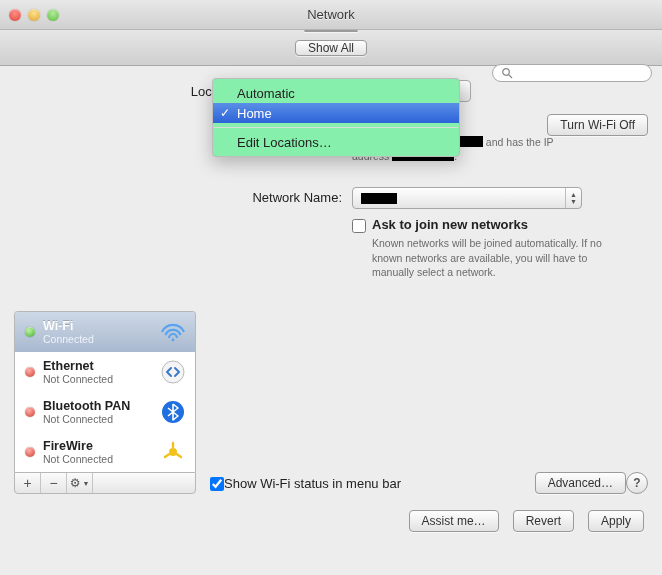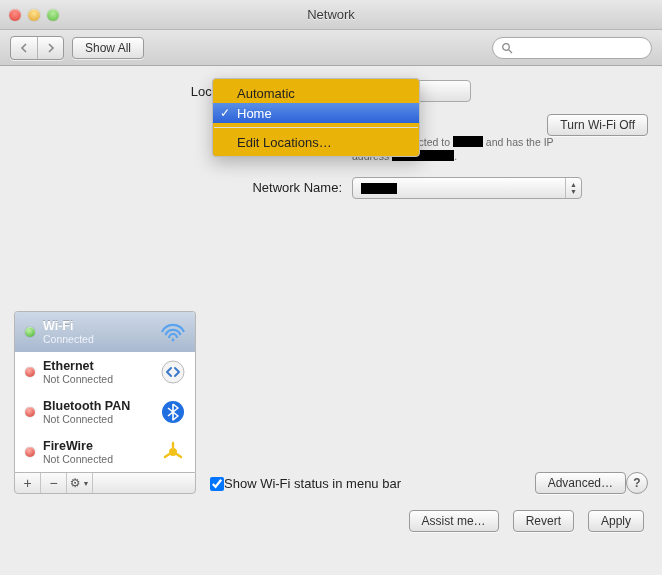--- a/index.html
+++ b/index.html
@@ -36,21 +36,21 @@
     position: absolute; left: 0; right: 0; text-align: center;
     font-size: 13px; color: #3a3a3a;
     text-shadow: 0 1px 0 rgba(255,255,255,.7);
     pointer-events: none;
   }
   .toolbar {
     height: 36px;
     background: linear-gradient(#e6e6e6, #cfcfcf);
     border-bottom: 1px solid #a9a9a9;
     display: flex; align-items: center;
-    padding: 0 10px; gap: 8px;
+    padding: 0 10px; gap: 8px; flex-direction: column;
   }
   .seg {
     display: inline-flex;
     border: 1px solid #9a9a9a;
     border-radius: 4px;
     overflow: hidden;
     background: linear-gradient(#fdfdfd,#dfdfdf);
     box-shadow: 0 1px 0 rgba(255,255,255,.6);
   }
   .seg button {
@@ -241,22 +241,22 @@
   }
   .bottom-bar {
     display: flex; justify-content: flex-end;
     gap: 14px;
     padding: 16px 18px 16px 18px;
   }
   
   .menu {
     position: absolute;
     left: 212px; top: 12px;
-    width: 208px;
-    background: #eab308;
+    width: 248px;
+    background: #86efac;
     border: 1px solid #bcbcbc;
     border-radius: 4px;
     box-shadow: 0 6px 18px rgba(0,0,0,.25);
     z-index: 50;
     padding: 4px 0;
   }
   .menu-item {
     height: 20px;
     display: flex; align-items: center;
     padding: 0 14px 0 24px;
@@ -421,32 +421,41 @@
       <div class="row" style="margin-top:2px">
         <div class="lab">Status:</div>
         <div class="val">
           <span class="status-val">Connected</span>
           <div class="desc" style="margin-top:4px">
             <span>Wi-Fi is connected to </span><span class="redact" style="width:30px"></span><span> and has the IP address </span><span class="redact" style="width:62px"></span><span>.</span>
           </div>
         </div>
       </div>
 
-      <div class="row" style="margin-top:14px">
+      <div class="row" style="margin-top:24px">
         <div class="lab">Network Name:</div>
         <div class="val">
           <div class="popup">
             <span class="redact" style="width:36px"></span>
             <span class="arrows">▲<br>▼</span>
           </div>
         </div>
       </div>
 
       <div class="row" style="margin-top:6px">
         <div class="lab"></div>
+        <div class="val">
+          <div class="checkbox-row">
+            <input type="checkbox" style="">
+            <div>
+              <div class="cb-label">Ask to join new networks</div>
+              <div class="desc" style="margin-top:4px">Known networks will be joined automatically. If no known networks are available, you will have to manually select a network.</div>
+            </div>
+          </div>
+        </div>
       </div>
 
       <div class="detail-foot">
         <input type="checkbox" checked="" style="">
         <span style="font-size:13px">Show Wi-Fi status in menu bar</span>
         <div style="flex:1"></div>
         <button class="btn">Advanced…</button>
         <div class="helpbtn">
           <span>?</span>
         </div>

